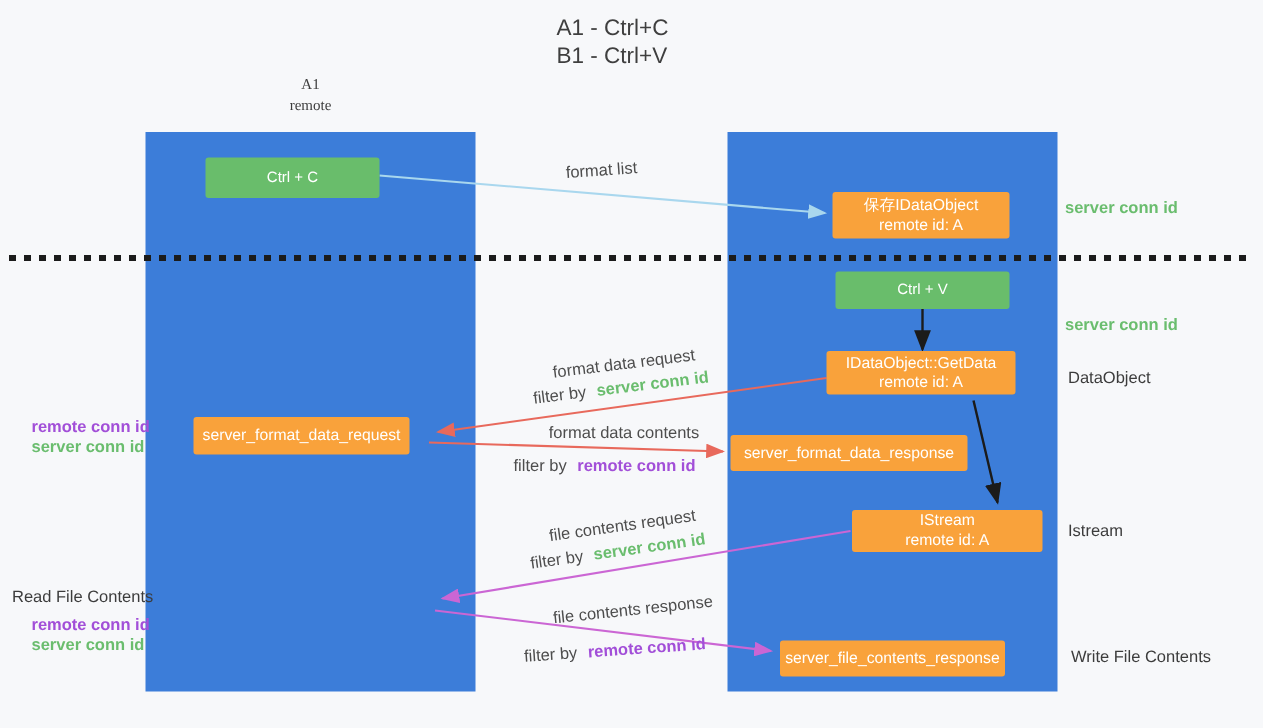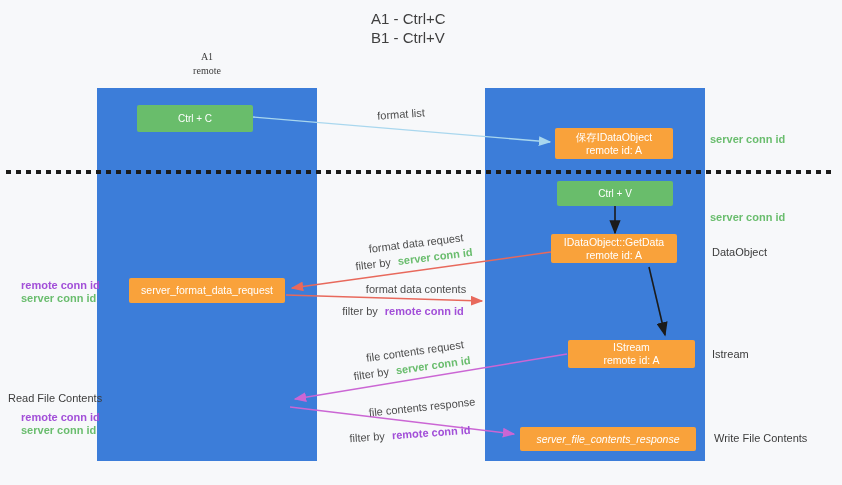--- a/index.html
+++ b/index.html
@@ -101,32 +101,35 @@
 
   <div class="box green" style="left:557px; top:181px; width:116px; height:25px;">
     <span>Ctrl + V</span>
   </div>
 
   <div class="box orange" style="left:551px; top:234px; width:126px; height:29px;">
     <span>IDataObject::GetData</span>
     <span>remote id: A</span>
   </div>
 
-  <div class="box orange" style="left:129px; top:278px; width:156px; height:25px;">
+  <div class="box orange" style="left:129px; top:278px; width:144px; height:25px;">
     <span>server_format_data_request</span>
   </div>
 
+  <div class="box orange" style="left:487px; top:290px; width:158px; height:24px;">
+    <span>server_format_data_response</span>
+  </div>
 
   <div class="box orange" style="left:568px; top:340px; width:127px; height:28px;">
     <span>IStream</span>
     <span>remote id: A</span>
   </div>
 
 
-  <div class="box orange" style="left:520px; top:427px; width:176px; height:24px;font-style:italic;">
+  <div class="box orange" style="left:520px; top:427px; width:150px; height:24px;">
     <span>server_file_contents_response</span>
   </div>
 
   <div class="alabel" style="left:401px; top:114px; transform:translate(-50%,-50%) rotate(-4deg);">format list</div>
 
   <div class="alabel" style="left:416px; top:243px; transform:translate(-50%,-50%) rotate(-7deg);">format data request</div>
 
   <div class="alabel" style="left:414px; top:259px; transform:translate(-50%,-50%) rotate(-7deg);">
     <span>filter by</span>
     <span class="green-text">server conn id</span>

